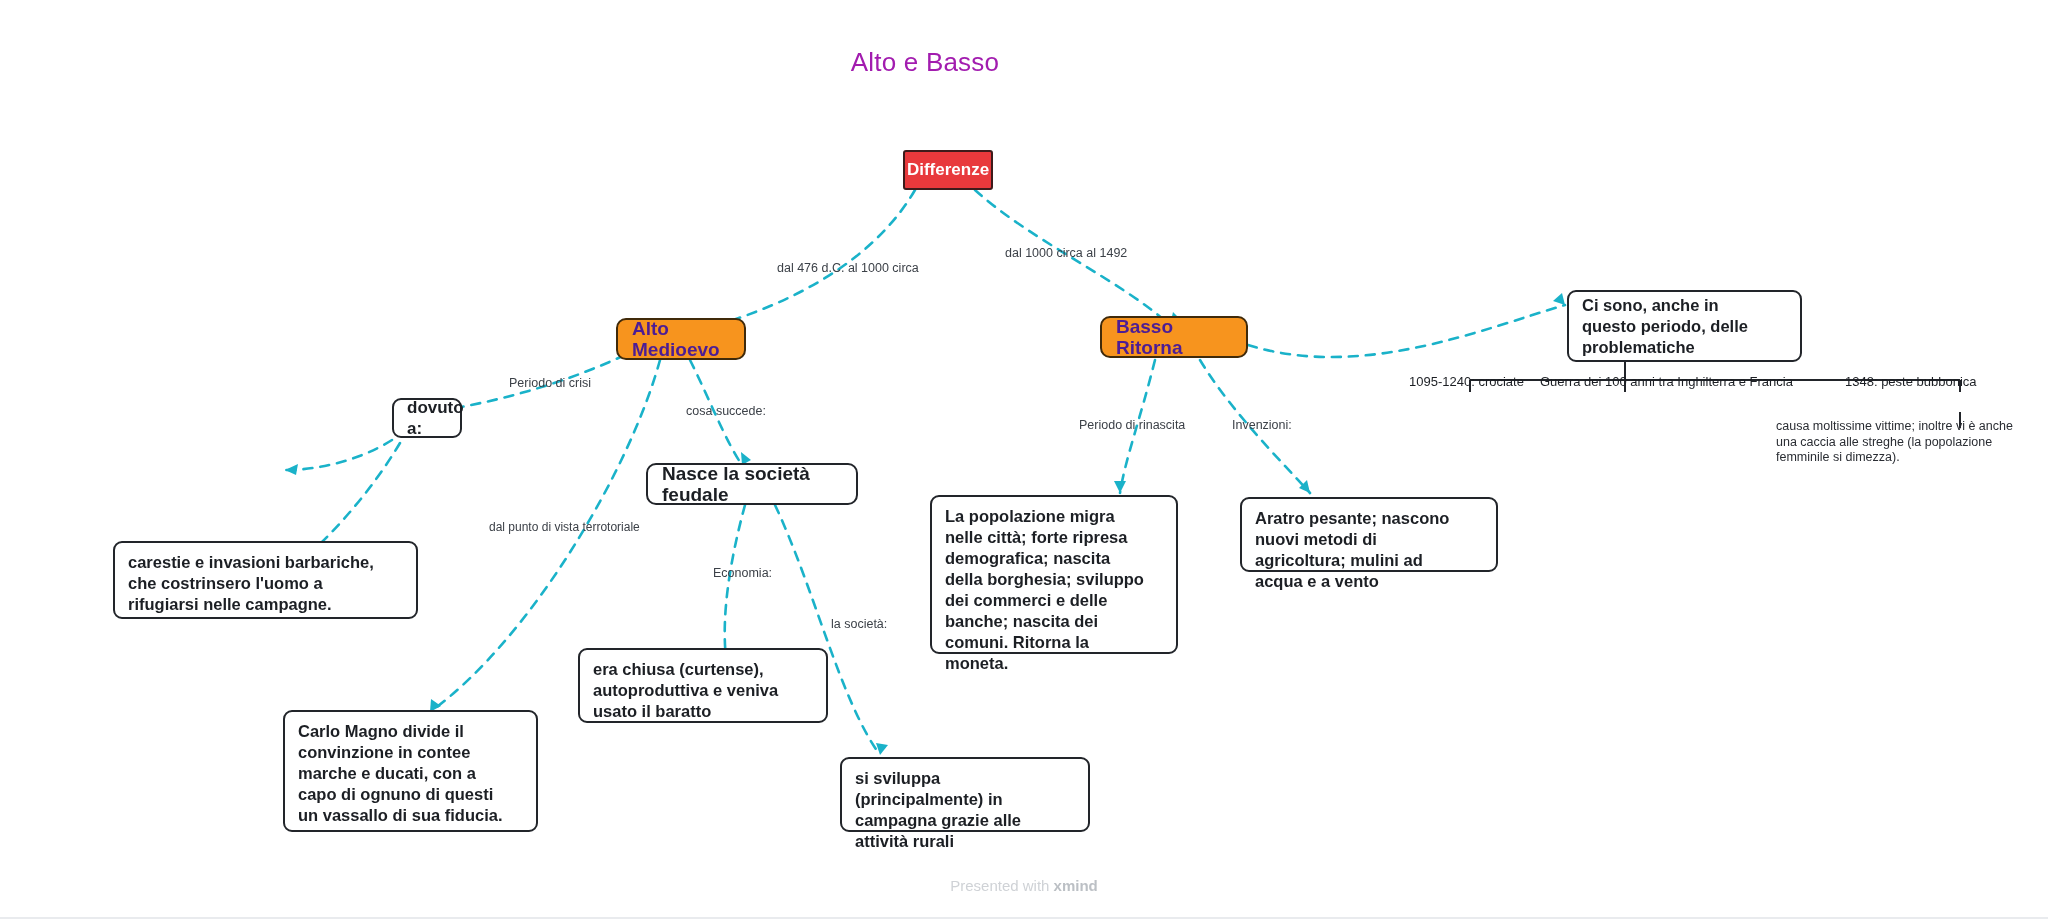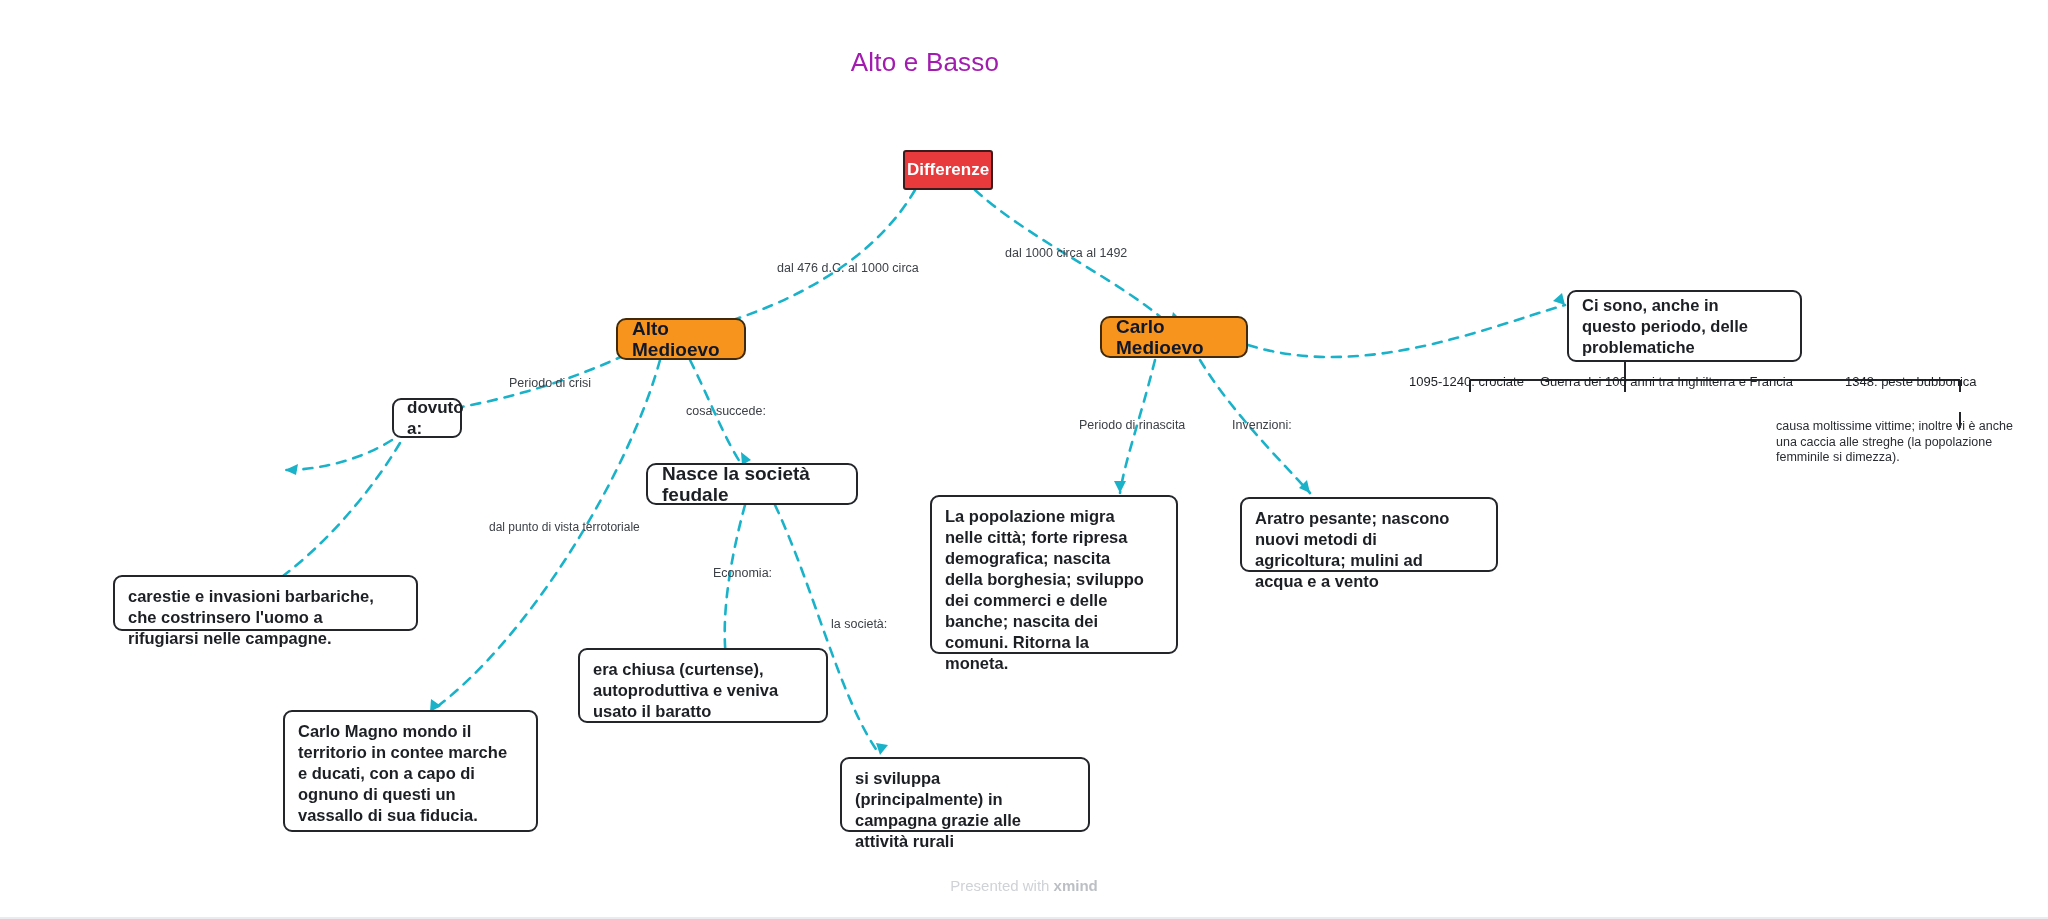--- a/index.html
+++ b/index.html
@@ -46,21 +46,21 @@
     border-color:#3d1b1b;
     color:#ffffff;
     font-size:17px;
     border-radius:3px;
     padding:7px 14px 8px 14px;
     display:flex;align-items:center;justify-content:center;
   }
   .box.orange{
     background:#f7941e;
     border-color:#402a0a;
-    color:#0f172a;
+    color:#4c1d95;
     font-size:19px;
   }
   .box.plain-sm{
     font-size:17px;
     padding:7px 12px 7px 13px;
   }
 
   .elabel{
     position:absolute;
     color:#3c4148;
@@ -171,42 +171,42 @@
   </div>
   <div class="elabel" style="left:1005px;top:246px;">
     <span>dal 1000 circa al 1492</span>
   </div>
 
   <div class="box topic orange" style="left:616px;top:318px;width:130px;height:42px;">
     <span>Alto Medioevo</span>
   </div>
 
   <div class="box topic orange" style="left:1100px;top:316px;width:148px;height:42px;">
-    <span>Carlo Medioevo</span>
+    <span>Basso Ritorna</span>
   </div>
 
   <div class="elabel" style="left:509px;top:376px;">
     <span>Periodo di crisi</span>
   </div>
 
   <div class="box plain-sm" style="left:392px;top:398px;width:70px;height:40px;display:flex;align-items:center;">
     <span>dovuto a:</span>
   </div>
 
 
-  <div class="box" style="left:113px;top:575px;width:305px;height:56px;">
+  <div class="box" style="left:113px;top:541px;width:305px;height:78px;">
     <span>carestie e invasioni barbariche, che costrinsero l'uomo a rifugiarsi nelle campagne.</span>
   </div>
 
   <div class="elabel small" style="left:489px;top:520px;">
     <span>dal punto di vista terrotoriale</span>
   </div>
 
   <div class="box" style="left:283px;top:710px;width:255px;height:122px;">
-    <span>Carlo Magno mondo il territorio in contee marche e ducati, con a capo di ognuno di questi un vassallo di sua fiducia.</span>
+    <span>Carlo Magno divide il convinzione in contee marche e ducati, con a capo di ognuno di questi un vassallo di sua fiducia.</span>
   </div>
 
   <div class="elabel" style="left:686px;top:404px;">
     <span>cosa succede:</span>
   </div>
 
   <div class="box topic" style="left:646px;top:463px;width:212px;height:42px;">
     <span>Nasce la società feudale</span>
   </div>
 

